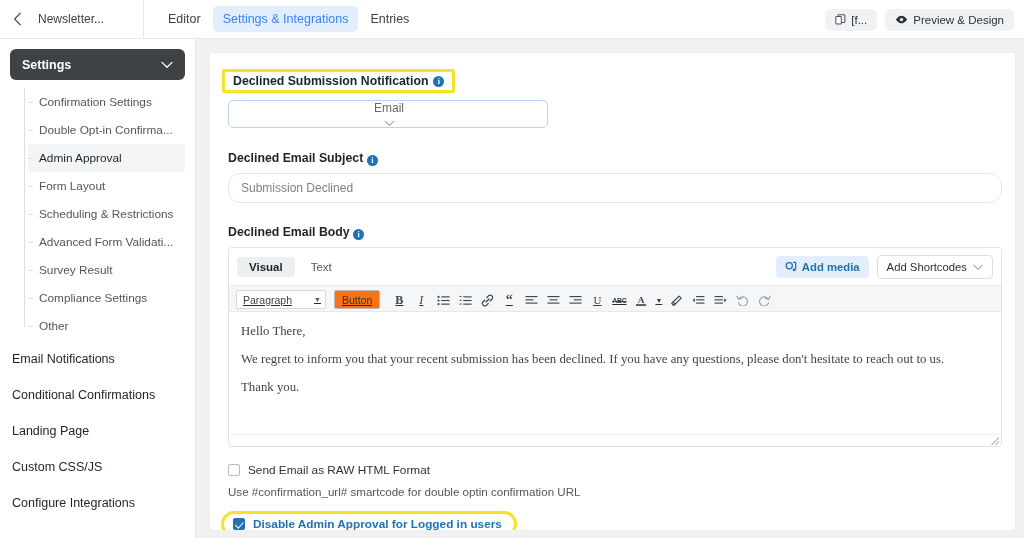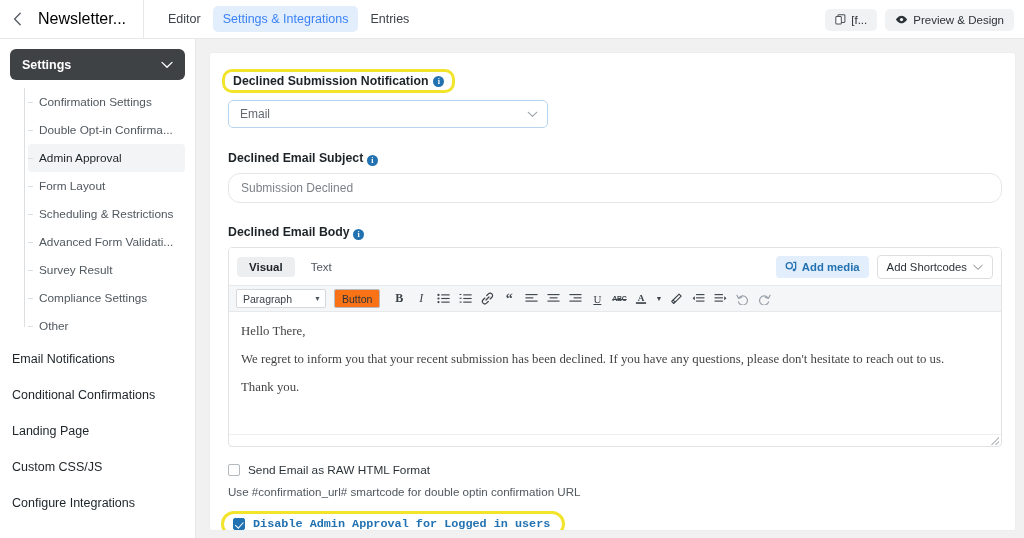--- a/index.html
+++ b/index.html
@@ -21,21 +21,21 @@
     position:relative;
   }
   .back-btn {
     width:34px; height:39px;
     display:flex; align-items:center; justify-content:center;
     color:#6a6f75; font-size:15px;
   }
   .form-name {
     padding:0 16px 0 4px;
     height:39px; display:flex; align-items:center;
-    font-size:16px; color:#000000;
+    font-size:12px; color:#404040;
     border-right:1px solid #e6e8ea;
     min-width:110px;
   }
   .tabs { display:flex; align-items:center; gap:2px; margin-left:14px; }
   .tab {
     font-size:12.5px; color:#3c434a;
     padding:5px 10px; border-radius:5px;
     line-height:1.3;
   }
   .tab.active { background:#e2eefc; color:#3b82f6; font-weight:500; }
@@ -113,40 +113,41 @@
     overflow:hidden;
   }
 
   .field-label {
     font-size:12.3px; font-weight:700; color:#1d2327;
     display:inline-flex; align-items:center; gap:5px;
     margin:0 0 8px 0;
   }
   .hl-label {
     display:inline-flex; align-items:center; gap:5px;
-    border:3px solid #f2e42a; border-radius:10px;
+    border:3px solid #f2e42a; border-radius:2px;
     padding:2px 8px; margin:0 0 7px -6px;
     background:transparent;
   }
   .info-i {
     width:11px; height:11px; border-radius:50%;
     background:#2271b1; color:#fff;
     font-size:8px; font-weight:700;
     display:inline-flex; align-items:center; justify-content:center;
     font-family:"Liberation Serif", serif;
   }
 
   .select-box {
     width:320px; height:28px;
     border:1px solid #b9d4ee; border-radius:5px;
     background:#fff;
     display:flex; align-items:center; justify-content:space-between;
     padding:0 9px 0 11px;
     font-size:12px; color:#646970;
     margin-bottom:20px;
+    flex-direction:column;
   }
 
   .text-input {
     width:774px; height:30px;
     border:1px solid #e4e6e8; border-radius:12px;
     background:#fff;
     display:flex; align-items:center;
     padding:0 12px; font-size:12px; color:#7c8288;
     margin-bottom:19px;
   }
@@ -174,25 +175,25 @@
     border-radius:4px; padding:5px 9px;
     font-size:11.3px; font-weight:700;
   }
   .shortcodes {
     display:flex; align-items:center; gap:6px;
     background:#fff; border:1px solid #dcdfe2;
     border-radius:4px; padding:5px 9px;
     font-size:11.3px; color:#2c3338;
   }
   .toolbar {
-    display:flex; align-items:center; gap:2px;
+    display:flex; gap:2px;
     background:#f5f6f7;
     border-top:1px solid #e6e8ea;
     border-bottom:1px solid #e6e8ea;
-    padding:4px 7px; height:27px;
+    padding:4px 7px; height:27px;text-decoration:underline;
   }
   .para-sel {
     width:90px; height:19px; background:#fff;
     border:1px solid #d6d9dc; border-radius:2px;
     display:flex; align-items:center; justify-content:space-between;
     padding:0 4px 0 6px; font-size:10.5px; color:#3c434a;
     margin-right:6px;
   }
   .para-sel .c { font-size:7px; color:#50575e; }
   .btn-chip {
@@ -252,21 +253,21 @@
   .helper {
     font-size:11.6px; color:#50575e;
     margin-top:8px;
   }
   .hl-row {
     display:inline-flex; align-items:center; gap:8px;
     border:3px solid #f2e42a; border-radius:16px;
     padding:3px 12px 3px 9px;
     margin-top:13px; margin-left:-7px;
   }
-  .hl-row .cb-label { color:#2271b1; font-weight:600;font-family:Liberation Mono, monospace; }
+  .hl-row .cb-label { color:#2271b1; font-weight:600; }
 </style>
 </head>
 <body>
 
 <div class="topbar">
   <div class="back-btn">
     <svg width="9" height="14" viewBox="0 0 9 14">
       <path d="M7.2 1.2 L1.6 7 L7.2 12.8" fill="none" stroke="#5a6067" stroke-width="1.4" stroke-linecap="round" stroke-linejoin="round"></path>
     </svg>
   </div>

